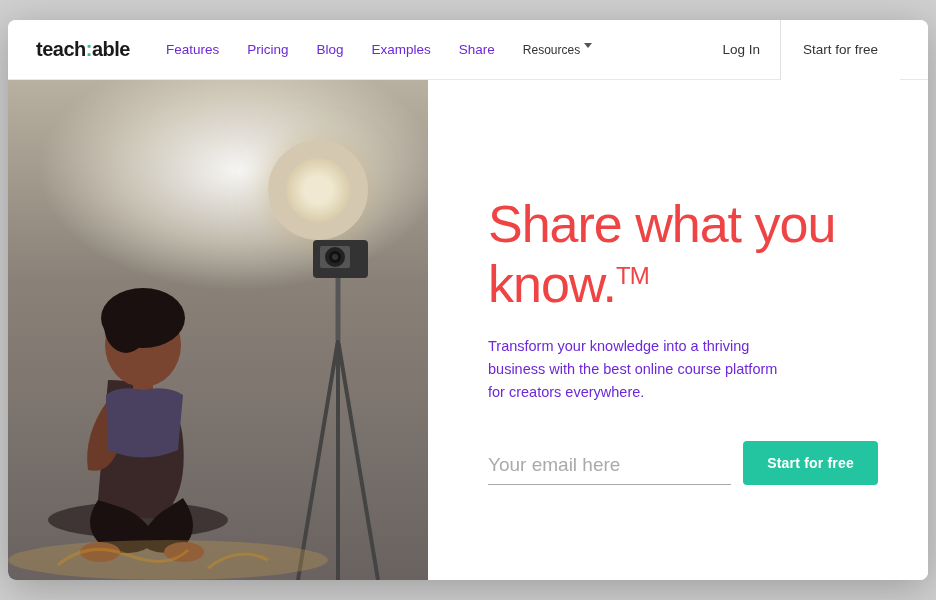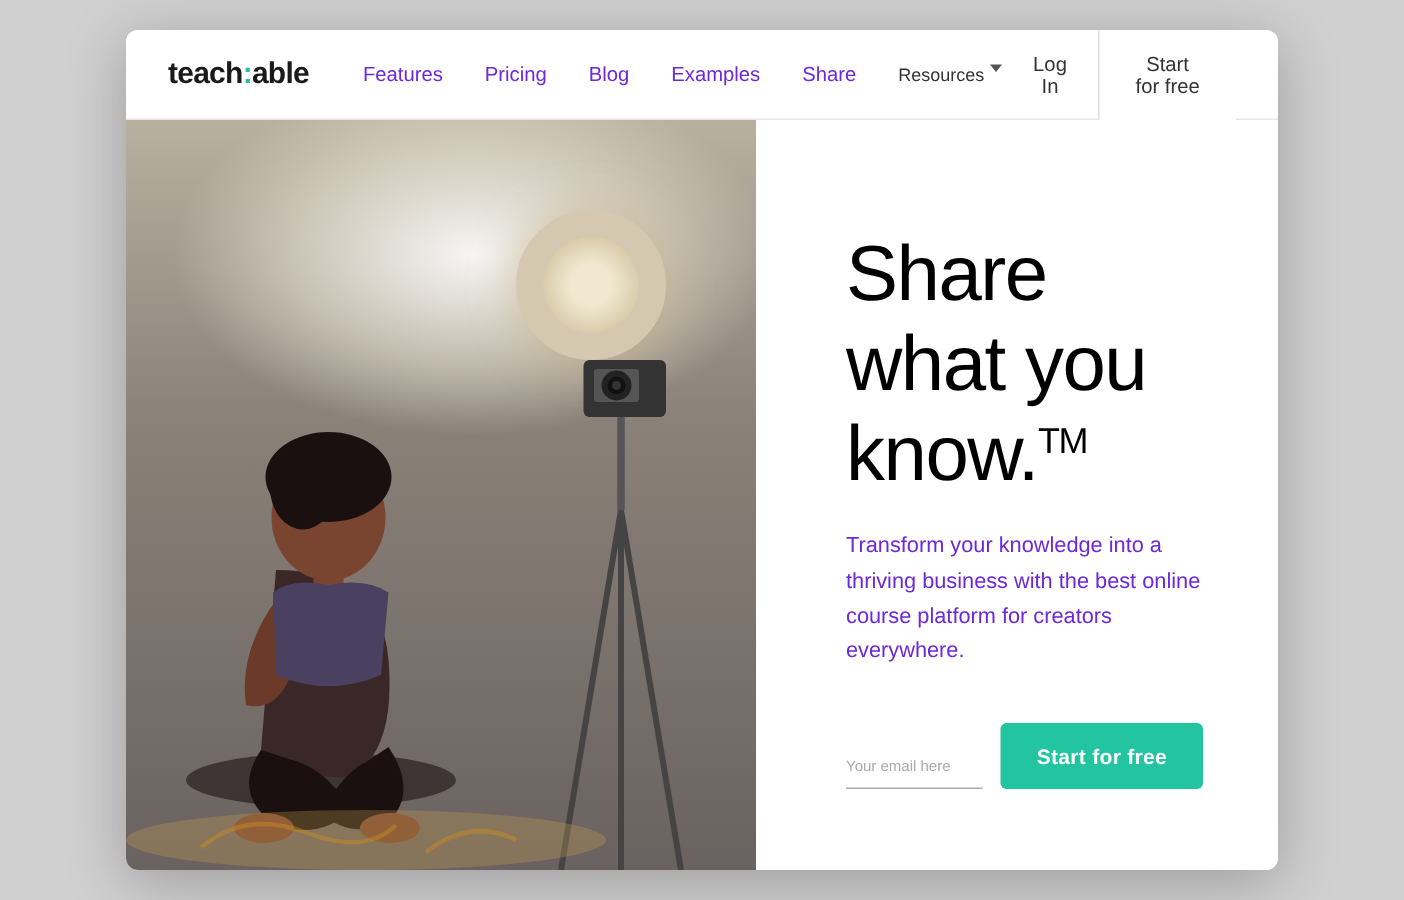--- a/index.html
+++ b/index.html
@@ -5,21 +5,21 @@
     * { margin: 0; padding: 0; box-sizing: border-box; }
     body {
       background: #d0d0d0;
       display: flex;
       justify-content: center;
       align-items: center;
       min-height: 100vh;
       font-family: -apple-system, BlinkMacSystemFont, 'Segoe UI', sans-serif;
     }
     .browser-window {
-      width: 768px;
+      width: 920px;
       background: #fff;
       border-radius: 8px;
       box-shadow: 0 8px 40px rgba(0,0,0,0.25);
       overflow: hidden;
     }
     
     .navbar {
       display: flex;
       align-items: center;
       padding: 0 28px;
@@ -133,21 +133,21 @@
     .hero-content {
       flex: 1;
       padding: 70px 50px 50px 60px;
       display: flex;
       flex-direction: column;
       justify-content: center;
     }
     .hero-title {
       font-size: 52px;
       font-weight: 300;
-      color: #000000;
+      color: #ef4444;
       line-height: 1.15;
       margin-bottom: 20px;
       letter-spacing: -1px;
     }
     .hero-title sup {
       font-size: 24px;
       vertical-align: super;
       font-weight: 400;
     }
     .hero-desc {
@@ -165,21 +165,21 @@
     .email-input-wrap {
       display: flex;
       flex-direction: column;
       flex: 1;
       max-width: 250px;
     }
     .email-input {
       border: none;
       border-bottom: 1.5px solid #aaa;
       outline: none;
-      font-size: 10px;
+      font-size: 19px;
       color: #999;
       padding: 8px 0;
       background: transparent;
       width: 100%;
     }
     .email-input::placeholder { color: #aaa; }
     .cta-btn {
       background: #22c5a0;
       color: #fff;
       border: none;

